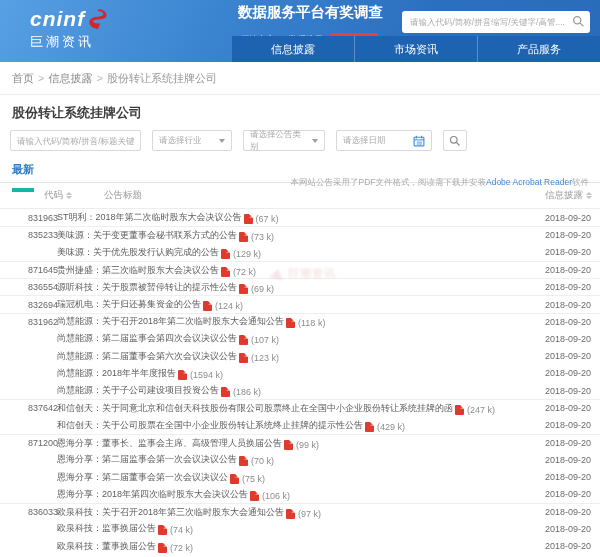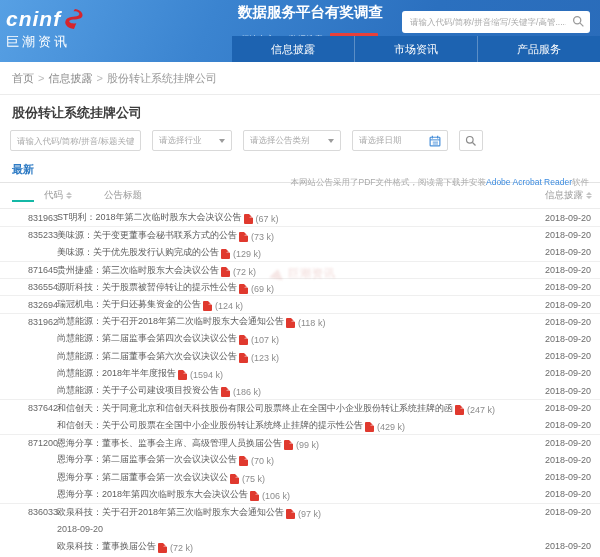--- a/index.html
+++ b/index.html
@@ -2,21 +2,21 @@
 <html><head>
 <meta charset="utf-8">
 <style>
   * { margin:0; padding:0; box-sizing:border-box; }
   html,body { width:600px; }
   body { font-family:"Liberation Sans","DejaVu Sans",sans-serif; background:#fff; }
   .app { position:relative; width:600px; height:557px; overflow:hidden; background:#fff; }
 
   
   .header { position:relative; height:62px; background:linear-gradient(115deg,#57a0e4 0%,#3b84d0 35%,#2b70bf 70%,#2a6cba 100%); }
-  .logo { position:absolute; left:6px; top:7px; cursor:pointer; }
+  .logo { position:absolute; left:30px; top:7px; cursor:pointer; }
   .logo-top { display:flex; align-items:center; }
   .brand { color:#fff; font-size:21px; font-weight:bold; font-style:italic; letter-spacing:1px; }
   .swoosh { width:22px; height:22px; margin-left:2px; }
   .logo-sub { color:#fff; font-size:13px; letter-spacing:3px; margin-top:2px; }
 
   .promo { position:absolute; left:238px; top:3px; width:175px; }
   .promo-title { color:#fff; font-size:14.5px; font-weight:bold; white-space:nowrap; }
   .promo-sub { margin-top:11px; display:flex; align-items:center; white-space:nowrap; }
   .promo-sub-text { color:#cfe2f6; font-size:8.5px; }
   .badge { background:#e8403a; color:#fff; font-size:8px; padding:1.5px 4px; margin-left:4px; border-radius:1px; }
@@ -37,28 +37,28 @@
   .breadcrumb .current { color:#999; }
 
   .page-title { margin:9px 0 0 12px; font-size:13px; font-weight:bold; color:#3d3d3d; }
 
   .filters { display:flex; align-items:center; margin:8px 0 0 10px; }
   .f-box { height:21px; border:1px solid #d9d9d9; border-radius:2px; background:#fff; font-size:8.5px; color:#aaa; display:flex; align-items:center; padding:0 6px; margin-right:11px; position:relative; }
   .f-input { width:131px; }
   .f-input input { border:none; outline:none; width:100%; font-size:8.5px; color:#555; font-family:inherit; }
   .f-input input::placeholder { color:#aaa; }
   .f-select { cursor:pointer; justify-content:space-between; }
-  .f-ind { width:80px; } .f-cat { width:98px; }
+  .f-ind { width:80px; } .f-cat { width:82px; }
   .caret { width:0; height:0; border-left:3.5px solid transparent; border-right:3.5px solid transparent; border-top:4px solid #9c9c9c; margin-left:6px; }
   .f-date { width:96px; cursor:pointer; justify-content:space-between; }
   .f-search-btn { width:24px; height:21px; border:1px solid #d9d9d9; border-radius:2px; background:#fff; display:flex; align-items:center; justify-content:center; cursor:pointer; }
 
   
   .tabbar { position:relative; margin-top:11px; border-bottom:1px solid #e4e4e4; height:21px; }
-  .tab { position:absolute; left:12px; top:0; color:#2e7bc4; font-size:11px; font-weight:bold; padding-bottom:23px; border-bottom:2px solid #14b8a6; cursor:pointer; }
+  .tab { position:absolute; left:12px; top:0; color:#2e7bc4; font-size:11px; font-weight:bold; padding-bottom:11px; border-bottom:4px solid #14b8a6; cursor:pointer; }
   .notice { position:absolute; right:11px; top:15px; font-size:8.5px; color:#aaa; }
   .notice a { color:#3c8ce0; text-decoration:none; cursor:pointer; }
 
   
   .thead { display:flex; align-items:center; height:26px; font-size:9.5px; color:#999; border-bottom:1px solid #ececec; }
   .th-code { margin-left:44px; }
   .th-title { margin-left:32px; }
   .sort { display:inline-flex; flex-direction:column; margin-left:3px; vertical-align:1px; cursor:pointer; }
   .sort i { width:0; height:0; border-left:3px solid transparent; border-right:3px solid transparent; display:block; }
   .sort .up { border-bottom:3.5px solid #c4c4c4; margin-bottom:1.5px; }
@@ -335,20 +335,25 @@
     <span class="cell-code">836033</span>
     <span class="cell-title">
       <a class="ann-link">欧泉科技：关于召开2018年第三次临时股东大会通知公告</a>
       <span class="pdficon"></span>
       <span class="size">(97 k)</span>
     </span>
     <span class="cell-date">2018-09-20</span>
   </div>
       <div class="trow">
     <span class="cell-code"></span>
+    <span class="cell-title">
+      <a class="ann-link">欧泉科技：监事换届公告</a>
+      <span class="pdficon"></span>
+      <span class="size">(74 k)</span>
+    </span>
     <span class="cell-date">2018-09-20</span>
   </div>
       <div class="trow">
     <span class="cell-code"></span>
     <span class="cell-title">
       <a class="ann-link">欧泉科技：董事换届公告</a>
       <span class="pdficon"></span>
       <span class="size">(72 k)</span>
     </span>
     <span class="cell-date">2018-09-20</span>

